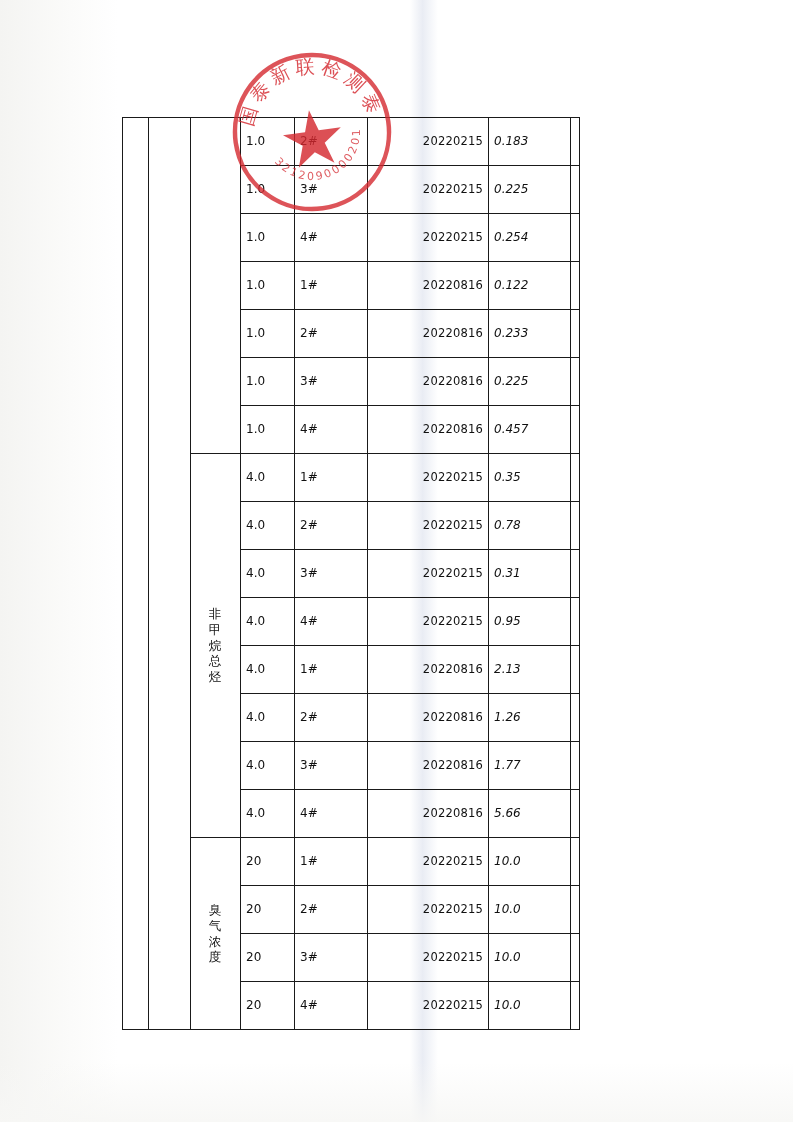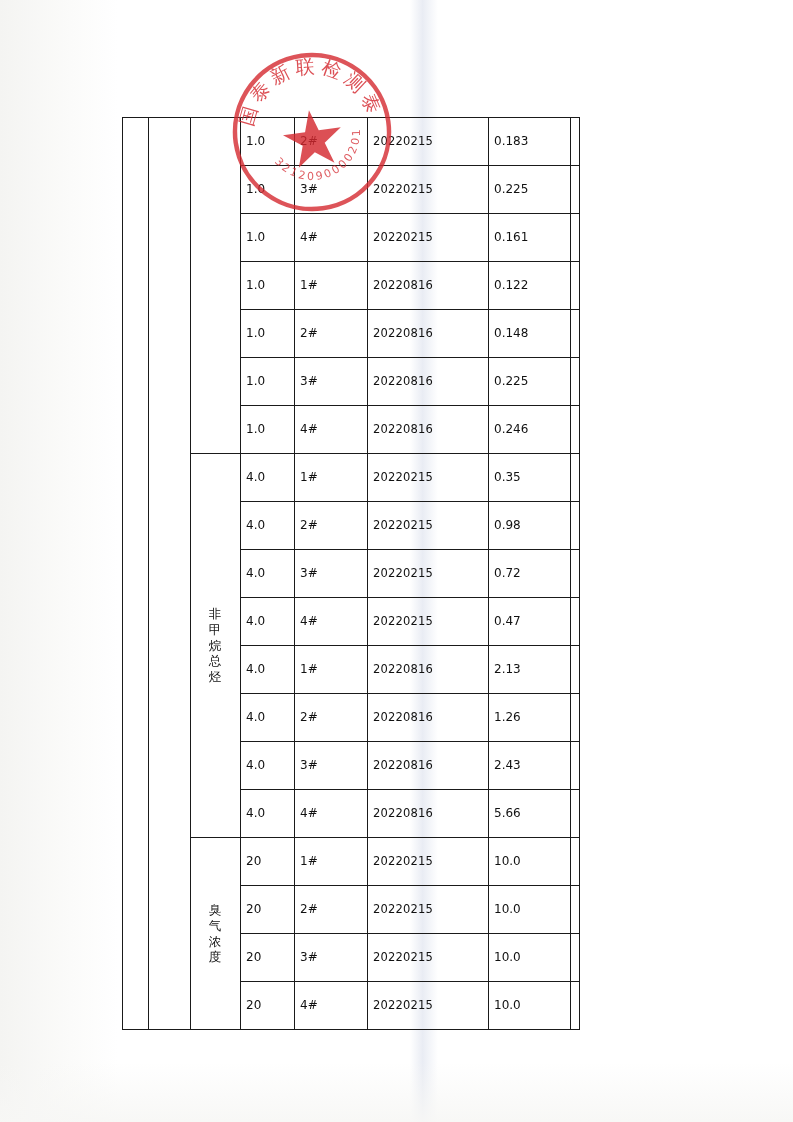--- a/index.html
+++ b/index.html
@@ -85,29 +85,30 @@
     text-align: left;
     padding-left: 9px;
     font-size: 12px;
   }
   .cell-point {
     text-align: left;
     padding-left: 9px;
     font-size: 12px;
   }
   .cell-date {
-    text-align: left;
+    text-align: right;
     padding-left: 5px;
     font-size: 11.5px;
     letter-spacing: 0.2px;
   }
   .cell-value {
     text-align: left;
     padding-left: 7px;
     font-size: 12px;
+    font-style: italic;
   }
   .cell-blank { }
 
   
   .seal {
     position: absolute;
     left: 228px;
     top: 48px;
     width: 168px;
     height: 168px;
@@ -149,49 +150,49 @@
       <td class="cell-num">1.0</td>
       <td class="cell-point">3#</td>
       <td class="cell-date">20220215</td>
       <td class="cell-value">0.225</td>
       <td class="cell-blank"></td>
     </tr>
     <tr>
       <td class="cell-num">1.0</td>
       <td class="cell-point">4#</td>
       <td class="cell-date">20220215</td>
-      <td class="cell-value">0.161</td>
+      <td class="cell-value">0.254</td>
       <td class="cell-blank"></td>
     </tr>
     <tr>
       <td class="cell-num">1.0</td>
       <td class="cell-point">1#</td>
       <td class="cell-date">20220816</td>
       <td class="cell-value">0.122</td>
       <td class="cell-blank"></td>
     </tr>
     <tr>
       <td class="cell-num">1.0</td>
       <td class="cell-point">2#</td>
       <td class="cell-date">20220816</td>
-      <td class="cell-value">0.148</td>
+      <td class="cell-value">0.233</td>
       <td class="cell-blank"></td>
     </tr>
     <tr>
       <td class="cell-num">1.0</td>
       <td class="cell-point">3#</td>
       <td class="cell-date">20220816</td>
       <td class="cell-value">0.225</td>
       <td class="cell-blank"></td>
     </tr>
     <tr>
       <td class="cell-num">1.0</td>
       <td class="cell-point">4#</td>
       <td class="cell-date">20220816</td>
-      <td class="cell-value">0.246</td>
+      <td class="cell-value">0.457</td>
       <td class="cell-blank"></td>
     </tr>
 
     <tr>
       <td class="cell-vert" rowspan="8">
           <span>非</span>
           <span>甲</span>
           <span>烷</span>
           <span>总</span>
           <span>烃</span>
@@ -199,56 +200,56 @@
       <td class="cell-num">4.0</td>
       <td class="cell-point">1#</td>
       <td class="cell-date">20220215</td>
       <td class="cell-value">0.35</td>
       <td class="cell-blank"></td>
     </tr>
     <tr>
       <td class="cell-num">4.0</td>
       <td class="cell-point">2#</td>
       <td class="cell-date">20220215</td>
-      <td class="cell-value">0.98</td>
-      <td class="cell-blank"></td>
-    </tr>
-    <tr>
-      <td class="cell-num">4.0</td>
-      <td class="cell-point">3#</td>
-      <td class="cell-date">20220215</td>
-      <td class="cell-value">0.72</td>
-      <td class="cell-blank"></td>
-    </tr>
-    <tr>
-      <td class="cell-num">4.0</td>
-      <td class="cell-point">4#</td>
-      <td class="cell-date">20220215</td>
-      <td class="cell-value">0.47</td>
+      <td class="cell-value">0.78</td>
+      <td class="cell-blank"></td>
+    </tr>
+    <tr>
+      <td class="cell-num">4.0</td>
+      <td class="cell-point">3#</td>
+      <td class="cell-date">20220215</td>
+      <td class="cell-value">0.31</td>
+      <td class="cell-blank"></td>
+    </tr>
+    <tr>
+      <td class="cell-num">4.0</td>
+      <td class="cell-point">4#</td>
+      <td class="cell-date">20220215</td>
+      <td class="cell-value">0.95</td>
       <td class="cell-blank"></td>
     </tr>
     <tr>
       <td class="cell-num">4.0</td>
       <td class="cell-point">1#</td>
       <td class="cell-date">20220816</td>
       <td class="cell-value">2.13</td>
       <td class="cell-blank"></td>
     </tr>
     <tr>
       <td class="cell-num">4.0</td>
       <td class="cell-point">2#</td>
       <td class="cell-date">20220816</td>
       <td class="cell-value">1.26</td>
       <td class="cell-blank"></td>
     </tr>
     <tr>
       <td class="cell-num">4.0</td>
       <td class="cell-point">3#</td>
       <td class="cell-date">20220816</td>
-      <td class="cell-value">2.43</td>
+      <td class="cell-value">1.77</td>
       <td class="cell-blank"></td>
     </tr>
     <tr>
       <td class="cell-num">4.0</td>
       <td class="cell-point">4#</td>
       <td class="cell-date">20220816</td>
       <td class="cell-value">5.66</td>
       <td class="cell-blank"></td>
     </tr>
 

